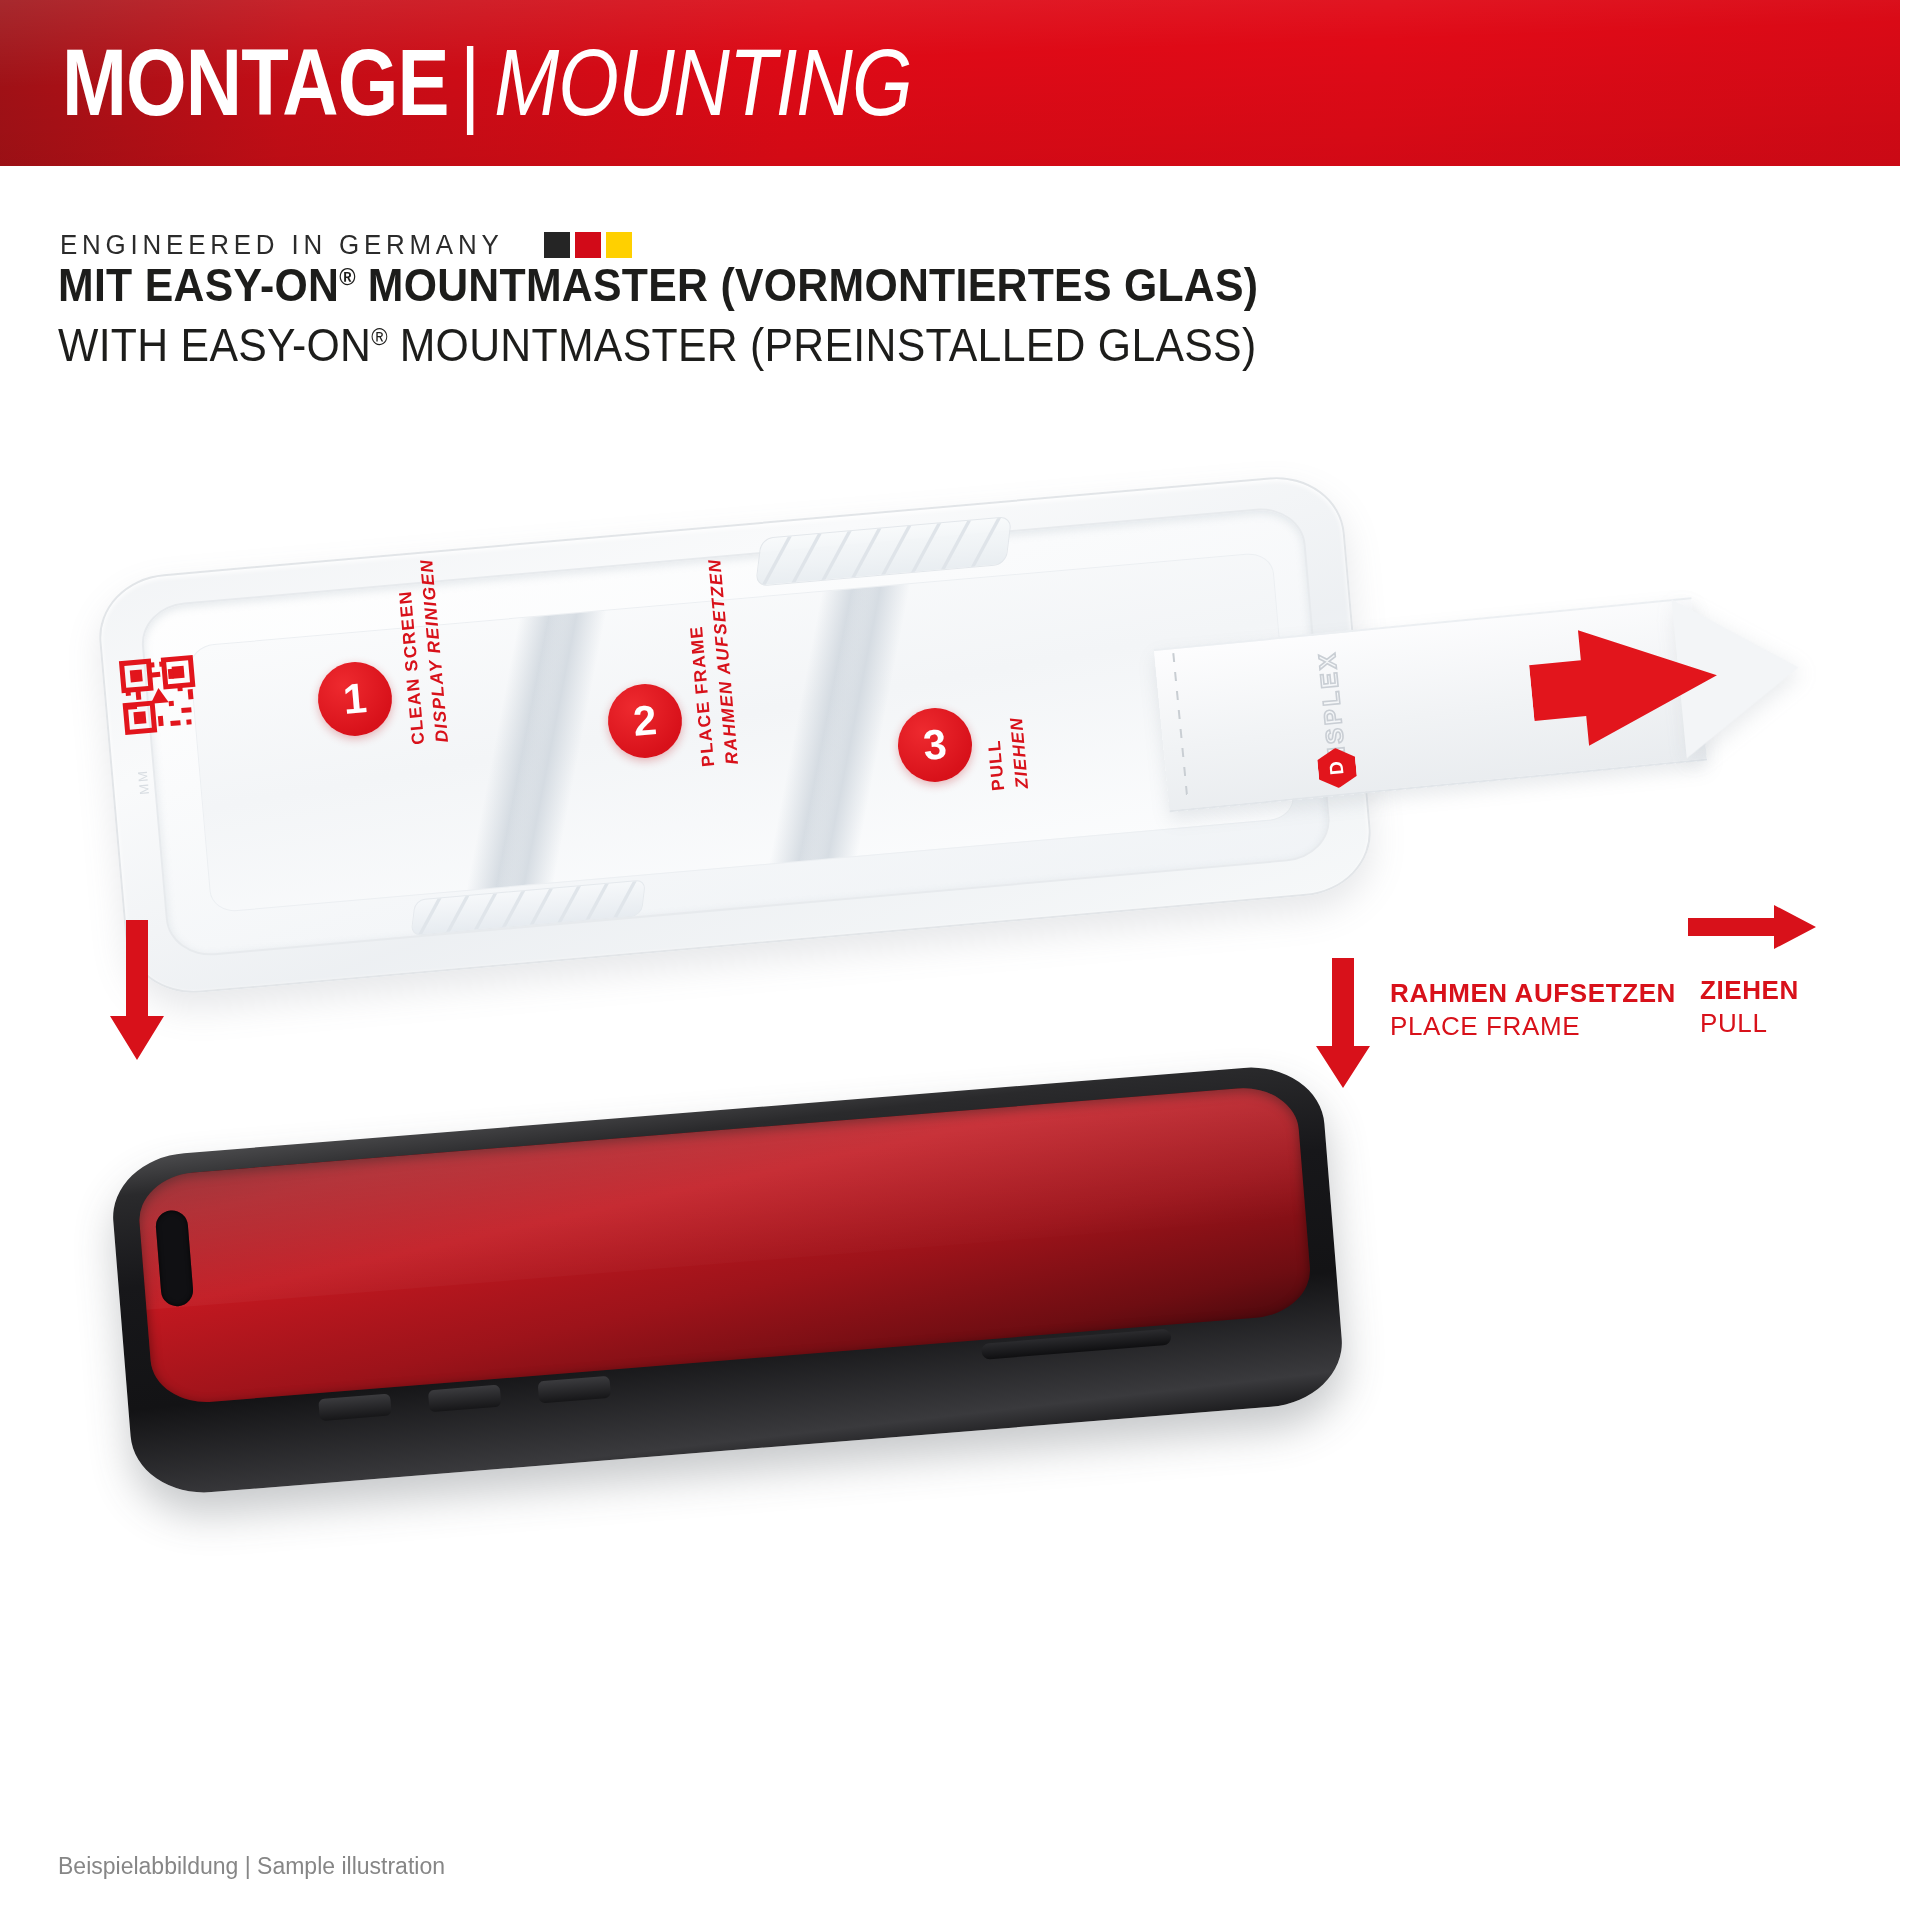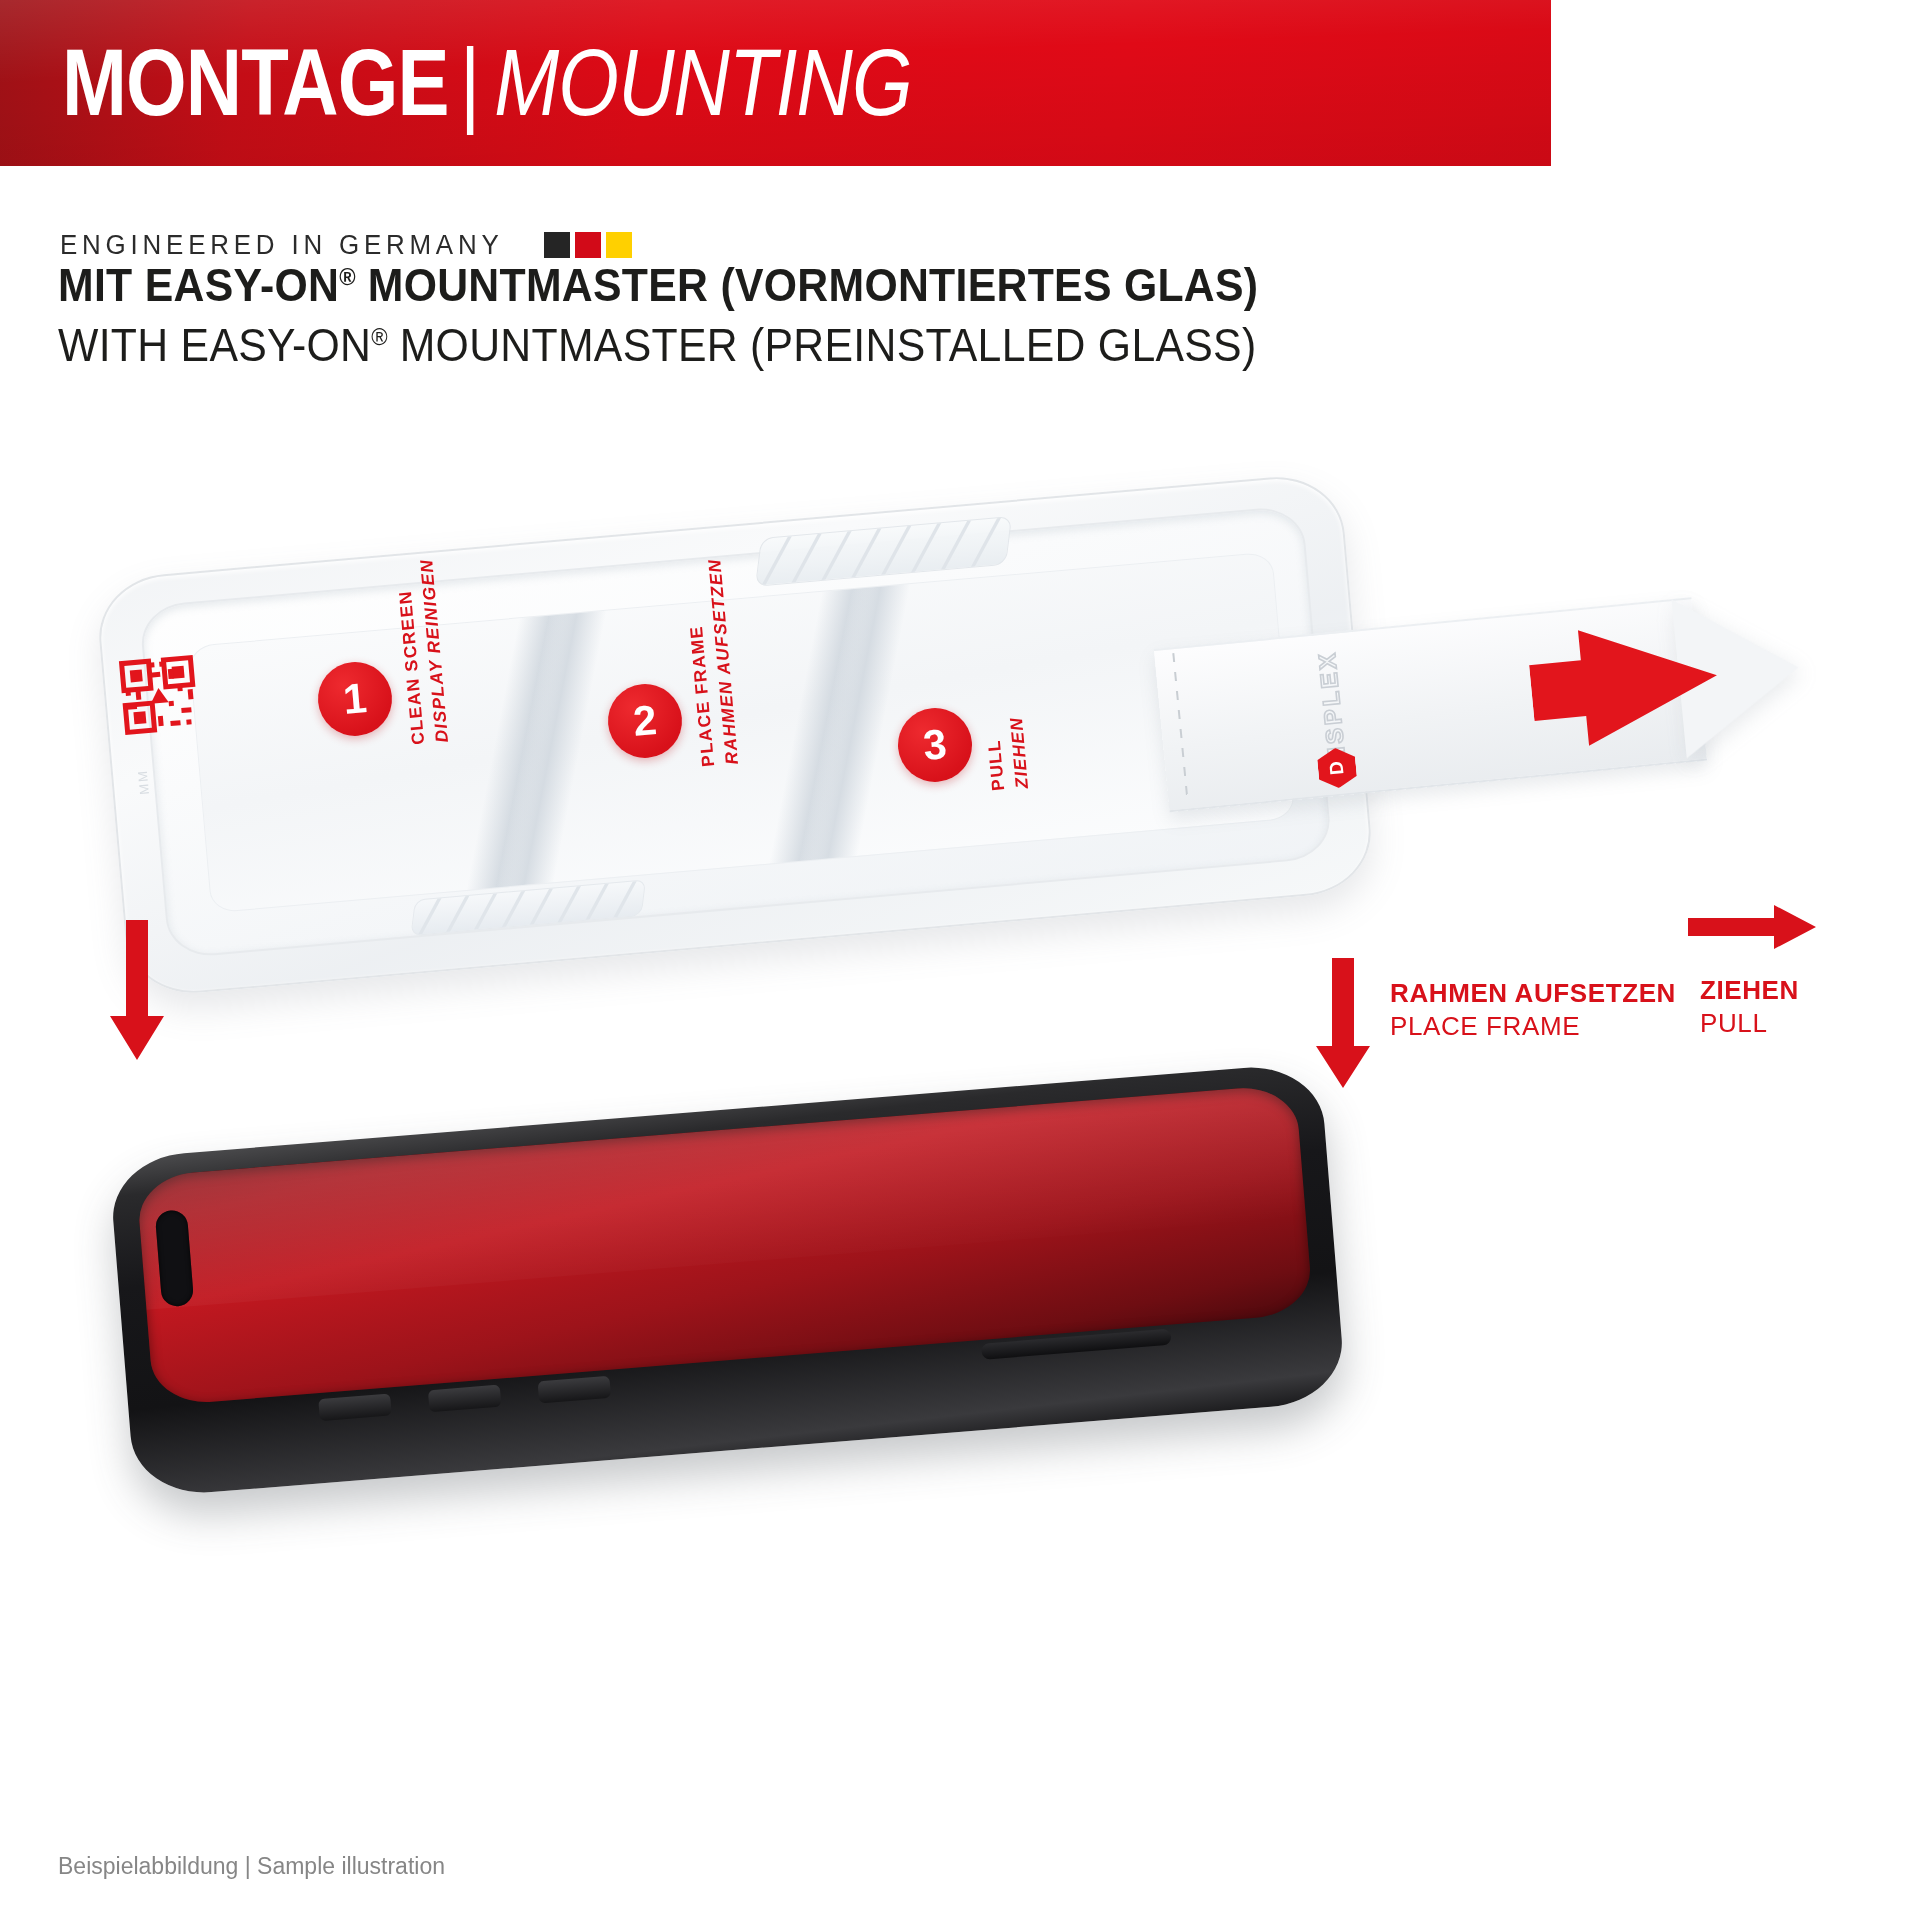--- a/index.html
+++ b/index.html
@@ -5,21 +5,21 @@
   html,body{margin:0;padding:0;}
   body{
     width:1920px;height:1920px;
     background:#ffffff;
     font-family:"Liberation Sans", sans-serif;
     overflow:hidden;
     position:relative;
   }
   
   #banner{
-    position:absolute;left:0;top:0;width:1551px;height:166px;
+    position:absolute;left:0;top:0;width:1900px;height:166px;
     background:linear-gradient(100deg,#9d1116 0%,#c40d16 16%,#dd0a16 42%,#e00a17 72%,#d90a16 100%);
     overflow:hidden;
   }
   #banner .sheen{
     position:absolute;left:0;top:0;width:100%;height:100%;
     background:linear-gradient(178deg,rgba(255,255,255,.10) 0%,rgba(255,255,255,0) 38%,rgba(0,0,0,.07) 100%);
     pointer-events:none;
   }
   #banner-title{
     position:absolute;left:62px;top:12px;

